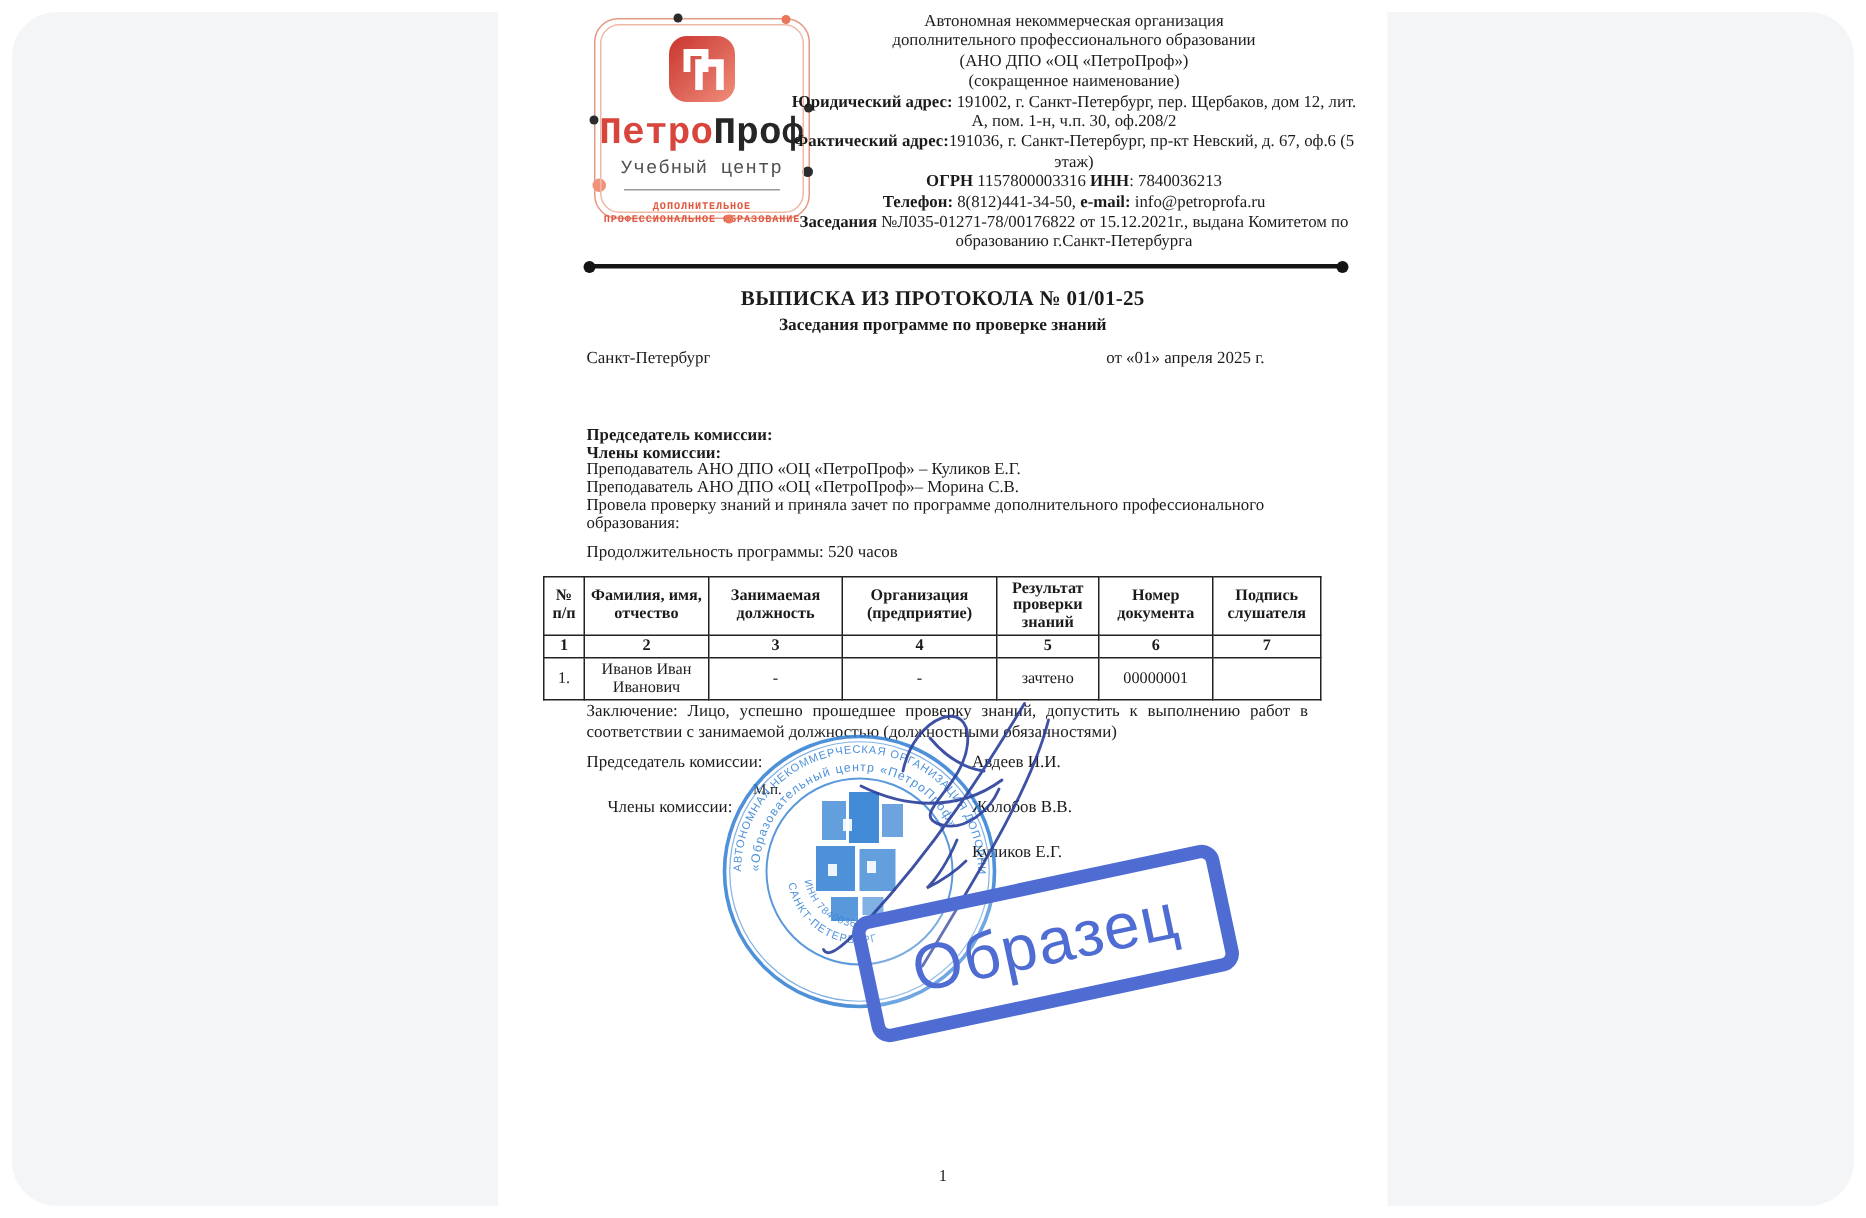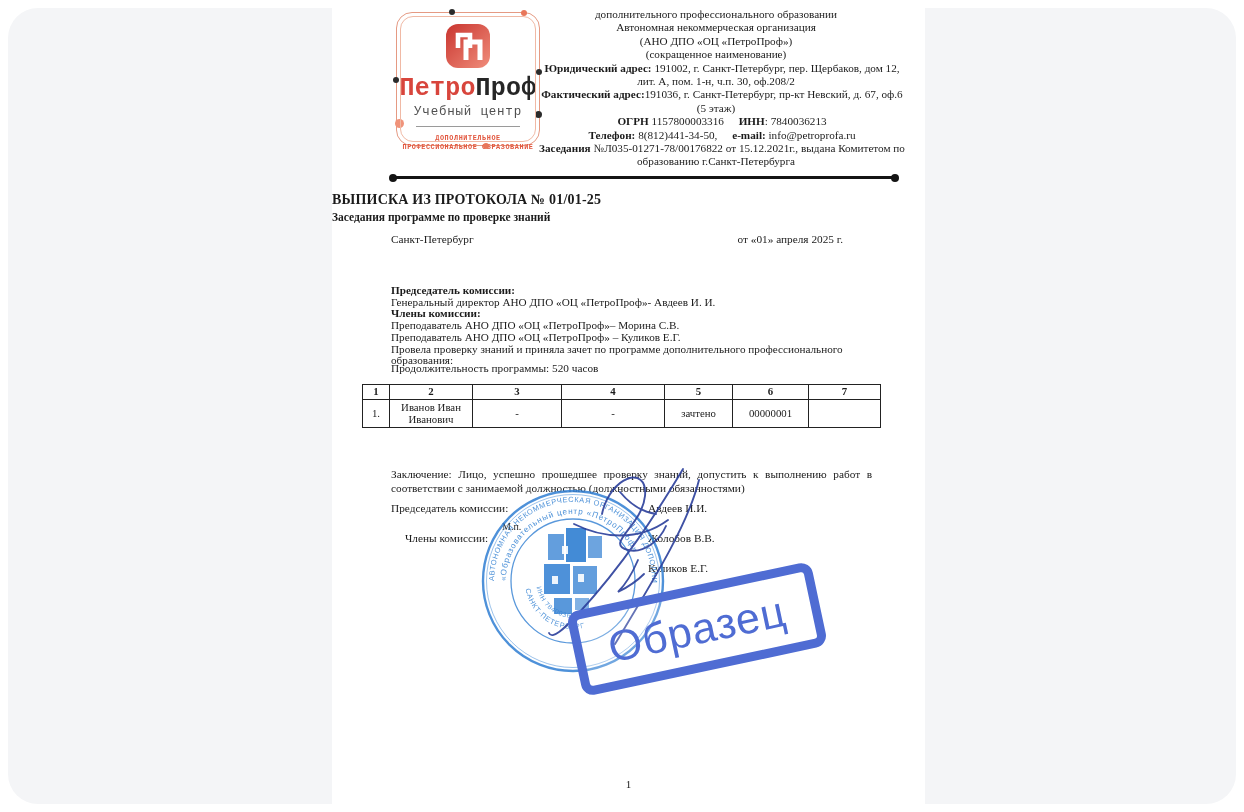--- a/index.html
+++ b/index.html
@@ -27,28 +27,28 @@
   .brand .p1{color:#d8453c;}
   .brand .p2{color:#262626;}
   .logo-sub{font-size:12.5px;color:#4f4f4f;letter-spacing:0.8px;margin-top:3px;}
   .logo-rule{width:104px;height:1px;background:#9a9a9a;margin:7px auto 7px auto;}
   .logo-tag{font-size:6.8px;font-weight:700;color:#e2573f;letter-spacing:0.6px;line-height:9px;}
 
   
   .org-info{position:absolute;left:192px;top:8px;width:384px;text-align:center;}
   .org-name{font-size:17px;font-weight:700;margin-bottom:2px;}
   .org-line{font-size:11.2px;line-height:13.4px;}
-  .org-line b{font-weight:700;margin-left:12px;}
+  .org-line b{font-weight:700;}
 
   .divider{position:absolute;left:60px;top:176px;width:504px;height:3px;background:#141414;}
   .divider .dot{position:absolute;width:8px;height:8px;border-radius:50%;background:#141414;top:-2.5px;}
   .divider .dl{left:-3px;} .divider .dr{right:-3px;}
 
   
-  .title-block{position:absolute;left:0;top:192px;width:100%;}
+  .title-block{position:absolute;left:0;top:192px;width:100%;text-align:center;}
   .doc-title{font-size:14px;font-weight:700;letter-spacing:0.2px;}
   .doc-subtitle{font-size:11.5px;font-weight:700;margin-top:3px;}
 
   .meta-row{position:absolute;left:59px;top:233px;width:452px;display:flex;justify-content:space-between;
             font-size:11.3px;}
 
   .intro{position:absolute;left:59px;top:256px;width:481px;font-size:11.3px;line-height:14px;text-align:justify;}
   .roles{position:absolute;left:59px;top:285px;width:486px;font-size:11.2px;line-height:11.7px;}
   .roles .bold{font-weight:700;}
   .duration{position:absolute;left:59px;top:362px;font-size:11.3px;}
@@ -118,22 +118,22 @@
       </div>
       <div class="logo-sub">Учебный центр</div>
       <div class="logo-rule"></div>
       <div class="logo-tag">
         <div>ДОПОЛНИТЕЛЬНОЕ</div>
         <div>ПРОФЕССИОНАЛЬНОЕ ОБРАЗОВАНИЕ</div>
       </div>
     </div>
 
     <div class="org-info">
+      <div class="org-line">Автономная некоммерческая организация</div>
       <div class="org-line">дополнительного профессионального образовании</div>
-      <div class="org-line">Автономная некоммерческая организация</div>
       <div class="org-line">(АНО ДПО «ОЦ «ПетроПроф»)</div>
       <div class="org-line">(сокращенное наименование)</div>
       <div class="org-line"><b>Юридический адрес:</b><span> 191002, г. Санкт-Петербург, пер. Щербаков, дом 12, лит. А, пом. 1-н, ч.п. 30, оф.208/2</span></div>
       <div class="org-line"><b>Фактический адрес:</b><span>191036, г. Санкт-Петербург, пр-кт Невский, д. 67, оф.6 (5 этаж)</span></div>
       <div class="org-line"><b>ОГРН</b><span> 1157800003316 </span><b>ИНН</b><span>: 7840036213</span></div>
       <div class="org-line"><b>Телефон:</b><span> 8(812)441-34-50, </span><b>e-mail:</b><span> info@petroprofa.ru</span></div>
       <div class="org-line"><b>Заседания</b><span> №Л035-01271-78/00176822 от 15.12.2021г., выдана Комитетом по образованию г.Санкт-Петербурга</span></div>
     </div>
 
     <div class="divider">
@@ -147,40 +147,48 @@
     </div>
 
     <div class="meta-row">
       <span>Санкт-Петербург</span>
       <span>от «01» апреля 2025 г.</span>
     </div>
 
 
     <div class="roles">
       <div class="bold">Председатель комиссии:</div>
-      <div>Генеральный директор АНО ДПО «ОЦ «ПетроПроф»- Авдеев И. И.</div>
       <div class="bold">Члены комиссии:</div>
+      <div>Преподаватель АНО ДПО «ОЦ «ПетроПроф» – Куликов Е.Г.</div>
       <div>Преподаватель АНО ДПО «ОЦ «ПетроПроф»– Морина С.В.</div>
-      <div>Преподаватель АНО ДПО «ОЦ «ПетроПроф» – Куликов Е.Г.</div>
       <div>Провела проверку знаний и приняла зачет по программе дополнительного профессионального образования:</div>
     </div>
 
     <div class="duration">Продолжительность программы: 520 часов</div>
 
     <table class="reg-table">
       <colgroup>
         <col style="width:27px">
           <col style="width:83px">
           <col style="width:89px">
           <col style="width:103px">
         <col style="width:68px">
           <col style="width:76px">
           <col style="width:72px">
       </colgroup>
       <tbody>
+          <tr class="row-heads">
+        <th>№ п/п</th>
+        <th>Фамилия, имя, отчество</th>
+        <th>Занимаемая должность</th>
+        <th>Организация (предприятие)</th>
+        <th>Результат проверки знаний</th>
+        <th>Номер документа</th>
+        <th>Подпись слушателя</th>
+      </tr>
       <tr class="row-nums">
         <td>1</td>
         <td>2</td>
         <td>3</td>
         <td>4</td>
         <td>5</td>
         <td>6</td>
         <td>7</td>
       </tr>
       <tr class="row-data">

